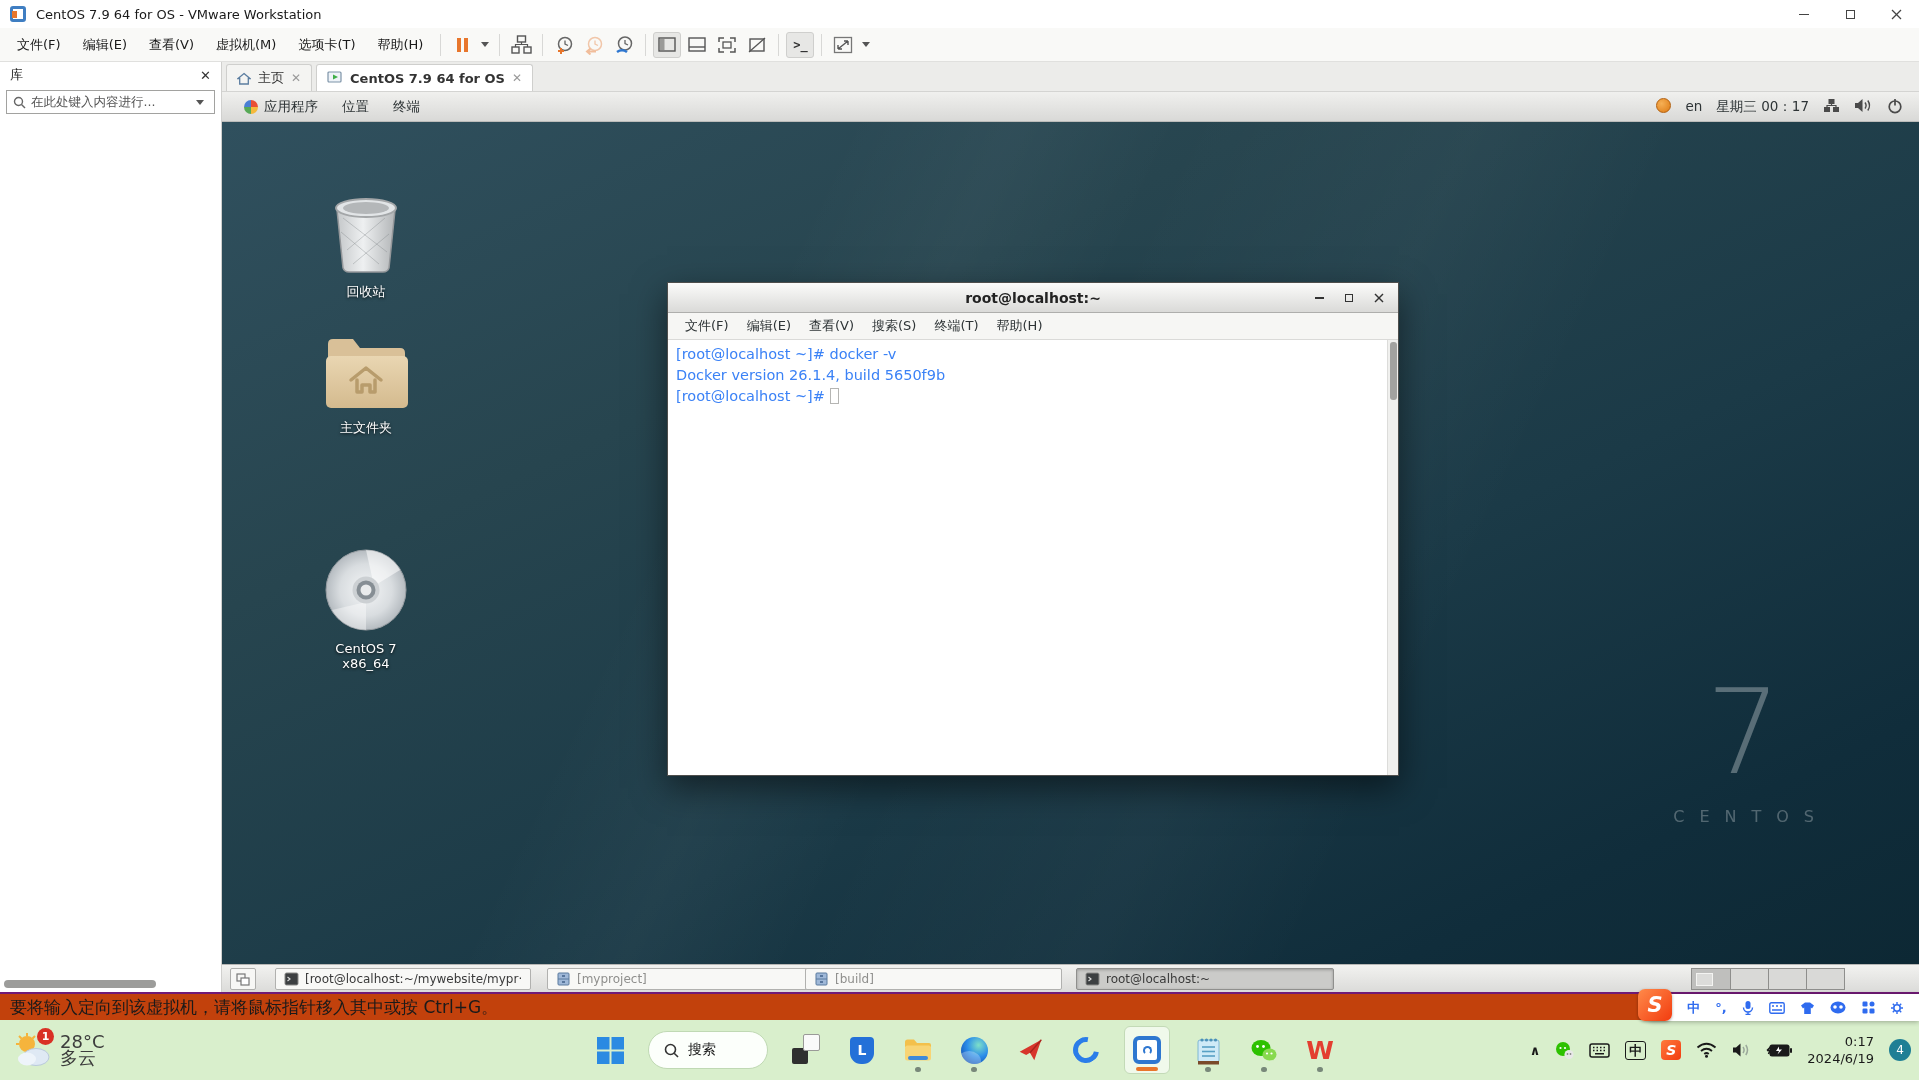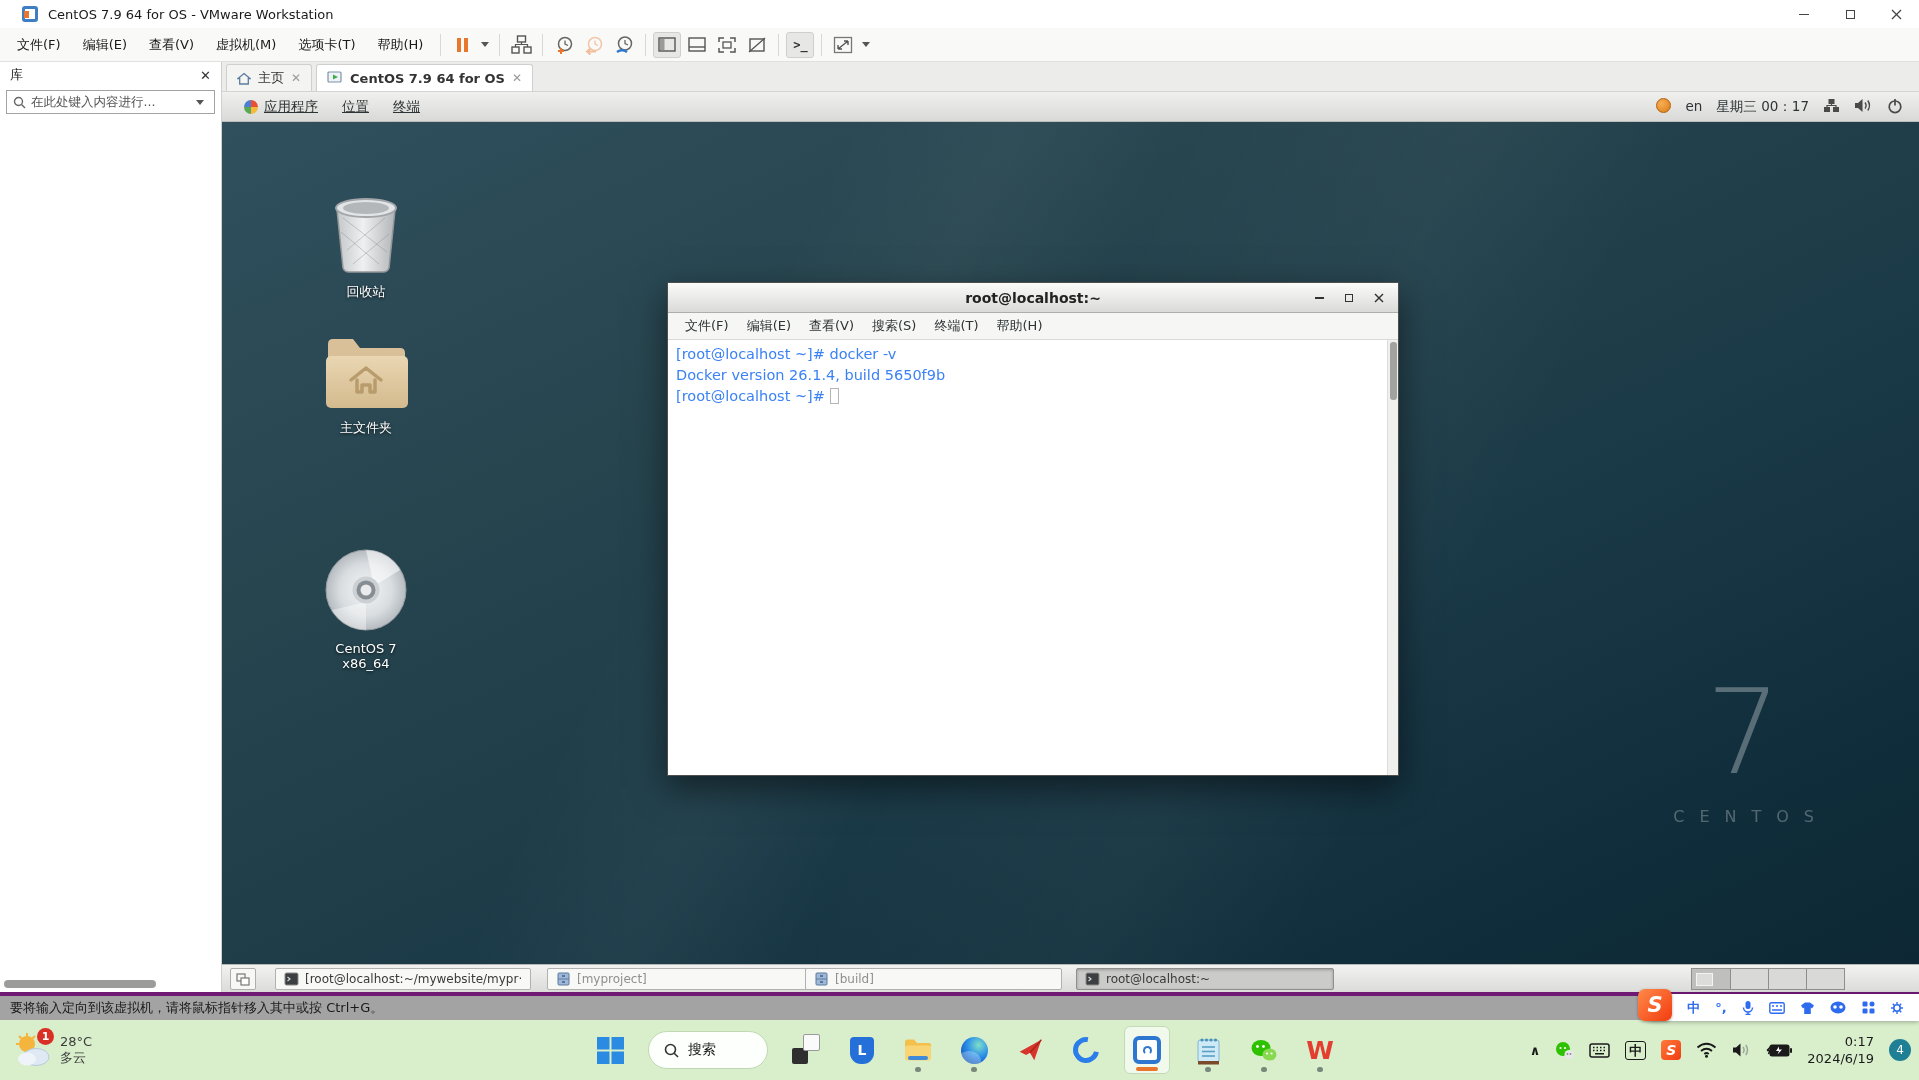--- a/index.html
+++ b/index.html
@@ -1,21 +1,21 @@
 <!DOCTYPE html>
 <html><head>
 <meta charset="utf-8">
 <style>
   * { margin:0; padding:0; box-sizing:border-box; font-family:"DejaVu Sans","Liberation Sans",sans-serif; }
   html,body { width:1919px; height:1080px; overflow:hidden; }
   body { position:relative; background:#d9efcc; font-size:13px; color:#222; }
 
   
   .vmw { position:absolute; left:0; top:0; width:1919px; height:1020px; background:#fff; }
-  .vmw-title { height:28px; display:flex; align-items:center; padding-left:22px; background:#fff; }
+  .vmw-title { height:28px; display:flex; align-items:center; padding-left:10px; background:#fff; }
   .vmw-logo { width:16px; height:16px; border:3px solid #3f7ec2; border-radius:3px; position:relative; background:#fff; }
   .vmw-logo::after { content:""; position:absolute; left:-1px; top:2px; width:5px; height:7px; background:#e8762c; }
   .vmw-title-text { margin-left:10px; font-size:13px; color:#1a1a1a; }
   .wctrls { margin-left:auto; display:flex; height:28px; }
   .wbtn { width:46px; height:28px; display:flex; align-items:center; justify-content:center; }
   .ic-min { width:10px; height:1px; background:#444; display:block; }
   .ic-max { width:9px; height:9px; border:1px solid #444; display:block; }
 
   .vmw-menu { height:34px; display:flex; align-items:center; padding-left:6px; background:#f9f9f7; border-bottom:1px solid #e0e0de; }
   .mitem { padding:0 11px; font-size:13px; color:#1a1a1a; }
@@ -44,21 +44,21 @@
 
   
   .rightpane { flex:1; display:flex; flex-direction:column; min-width:0; }
   .tabbar { height:30px; background:#ececea; display:flex; align-items:flex-end; padding-left:4px; border-bottom:1px solid #d4d4d2; }
   .tab { height:27px; display:flex; align-items:center; gap:7px; padding:0 10px; margin-right:4px; font-size:13px; border:1px solid #cfcfcd; border-bottom:none; border-radius:3px 3px 0 0; background:#f4f4f2; color:#333; }
   .tab.active { background:#fff; font-weight:bold; }
   .tab .tclose { color:#999; font-size:12px; font-weight:normal; }
 
   .guest { flex:1; display:flex; flex-direction:column; min-height:0; }
   .gtop { height:30px; background:linear-gradient(#f0f0ee,#d9d9d7); border-bottom:1px solid #bcbcba; display:flex; align-items:center; padding:0 12px; font-size:13.5px; color:#2e3436; gap:4px; }
-  .gtop .gmi { padding:0 10px; display:flex; align-items:center; gap:6px;text-decoration:underline; }
+  .gtop .gmi { padding:0 10px; display:flex; align-items:center; gap:6px; }
   .apps-dot { width:14px; height:14px; border-radius:50%; background:conic-gradient(#e94f35 0 25%, #f5b93c 25% 50%, #57a956 50% 75%, #4a7fd4 75% 100%); }
   .gtop-right { margin-left:auto; display:flex; align-items:flex-start; gap:14px; padding-right:4px; }
   .orange-notif { width:15px; height:15px; border-radius:50%; background:radial-gradient(circle at 35% 35%, #f6b055, #dd7a14); border:1px solid #b35f0c; }
 
   
   .desktop { flex:1; position:relative; overflow:hidden;
     background:linear-gradient(155deg,#30505e 0%, #27454f 30%, #1b3a47 60%, #102d3b 85%, #0d2834 100%); }
   .desktop::before { content:""; position:absolute; inset:0;
     background:linear-gradient(115deg, transparent 30%, rgba(255,255,255,.035) 38%, transparent 46%, rgba(255,255,255,.03) 60%, transparent 70%); }
   .dicon { position:absolute; left:88px; width:112px; text-align:center; color:#fff; font-size:13px; }
@@ -91,34 +91,34 @@
   .gwin.dim span.glabel { color:#8f8f8d; }
   .gwin.active { background:#cbcbc9; border-color:#8f8f8d; box-shadow:inset 0 1px 3px rgba(0,0,0,.25); }
   .glabel { overflow:hidden; text-overflow:clip; }
   .gwico { flex:none; width:15px; height:14px; }
   .wspaces { position:absolute; right:74px; top:3px; height:22px; display:flex; border:1px solid #8e8e8c; }
   .wcell { width:38px; height:20px; background:#d9d9d7; border-left:1px solid #8e8e8c; position:relative; }
   .wcell:first-child { border-left:none; background:#bfbfbd; }
   .wcell:first-child::after { content:""; position:absolute; left:4px; top:4px; width:15px; height:11px; border:1px solid #f4f4f2; background:#dcdcda; }
 
   
-  .vmw-status { position:absolute; left:0; right:0; bottom:0; height:28px; background:#a3a3a3; border-top:4px solid #701a75; display:flex; align-items:center; padding:0 10px; font-size:13px; color:#1a1a1a; }
+  .vmw-status { position:absolute; left:0; right:0; bottom:0; height:28px; background:#c2410c; border-top:2px solid #701a75; display:flex; align-items:center; padding:0 10px; font-size:17px; color:#1a1a1a; }
 
   
   .sogou { position:absolute; right:0; top:994px; height:27px; width:272px; background:#fff; border-radius:5px 0 0 5px; box-shadow:0 1px 5px rgba(0,0,0,.3); display:flex; align-items:center; z-index:60; }
   .sg-logo { width:34px; height:32px; margin-left:-9px; margin-top:-6px; background:linear-gradient(135deg,#ff8a4a,#f23c0f); border-radius:7px; color:#fff; font-weight:bold; font-style:italic; font-size:21px; display:flex; align-items:center; justify-content:center; box-shadow:0 1px 3px rgba(0,0,0,.35); }
   .sg-items { flex:1; display:flex; align-items:center; justify-content:space-evenly; color:#2f6bef; font-size:13px; font-weight:bold; }
   .sg-items svg { display:block; }
 
   
   .wtb { position:absolute; left:0; bottom:0; width:1919px; height:60px; background:#d9efcc; }
   .weather { position:absolute; left:12px; top:0; height:60px; display:flex; align-items:center; gap:8px; }
   .w-icon { position:relative; width:40px; height:38px; }
   .w-badge { position:absolute; right:-2px; top:-3px; width:17px; height:17px; border-radius:50%; background:#d93025; color:#fff; font-size:11px; font-weight:bold; display:flex; align-items:center; justify-content:center; }
-  .w-text { font-size:13px; color:#3c3c3c; line-height:16px; }
+  .w-text { font-size:18px; color:#3c3c3c; line-height:16px; }
   .tb-center { position:absolute; left:592px; top:0; height:60px; display:flex; align-items:center; gap:20px; }
   .titem { position:relative; width:36px; height:48px; display:flex; align-items:center; justify-content:center; flex:none; }
   .titem.run::after { content:""; position:absolute; bottom:2px; left:50%; transform:translateX(-50%); width:6px; height:5px; border-radius:3px; background:#78887a; }
   .titem.vm-active { width:46px; background:rgba(255,255,255,.6); border:1px solid #c3dab7; border-radius:6px; }
   .titem.vm-active::after { content:""; position:absolute; bottom:2px; left:50%; transform:translateX(-50%); width:22px; height:4px; border-radius:2px; background:#e8762c; }
   .search-pill { width:120px; height:38px; border-radius:19px; background:#fcfffb; border:1px solid #c0d9b4; display:flex; align-items:center; gap:9px; padding:0 15px; font-size:14px; color:#1a1a1a; flex:none; }
   .shield { width:24px; height:27px; background:#2470d8; border-radius:4px 4px 11px 11px; color:#fff; font-weight:bold; font-size:14px; display:flex; align-items:center; justify-content:center; }
   .sq-back { position:absolute; left:4px; bottom:10px; width:16px; height:16px; background:#2f2f2f; border-radius:2px; }
   .sq-front { position:absolute; right:4px; top:8px; width:17px; height:17px; background:#fafafa; border:1px solid #9a9a98; border-radius:2px; }
   .edge-ball { width:27px; height:27px; border-radius:50%; background:radial-gradient(circle at 65% 30%, #7ee0c8 0%, #2b8de9 45%, #1657b8 80%); position:relative; overflow:hidden; }

